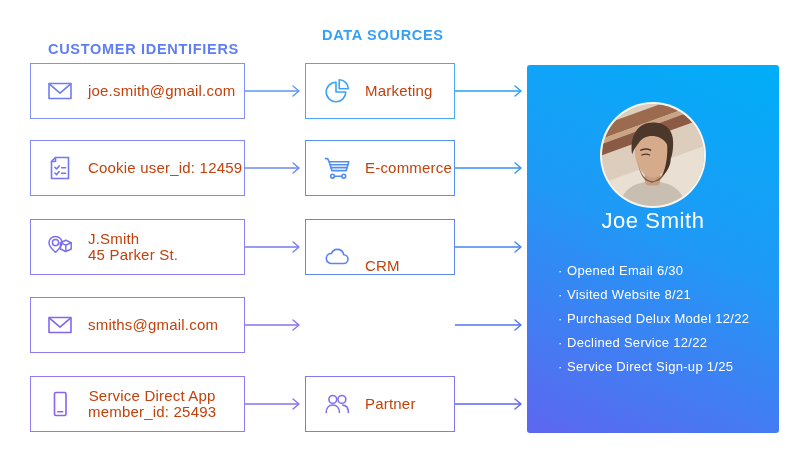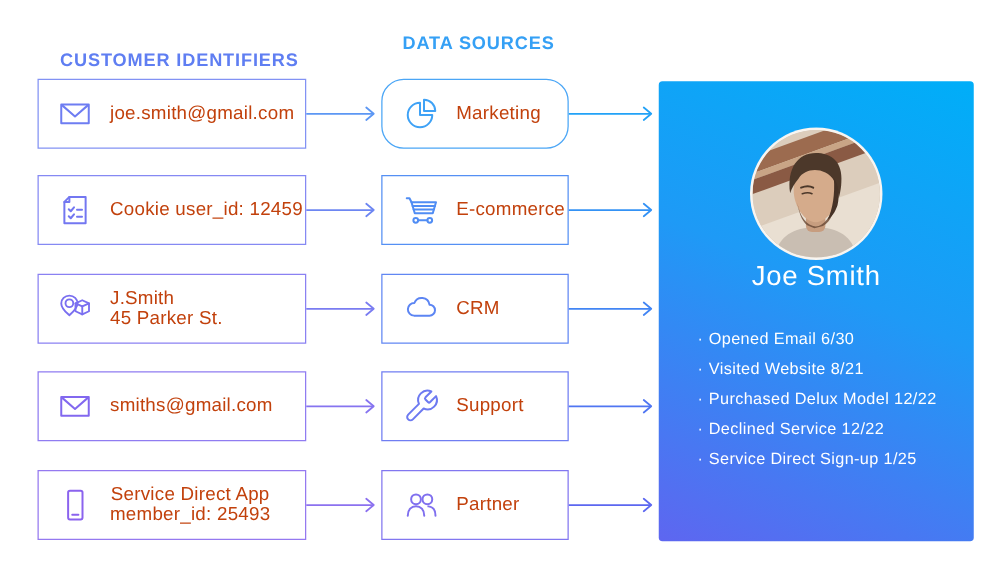--- a/index.html
+++ b/index.html
@@ -63,21 +63,21 @@
       </span>
     </div>
     <span class="arrow arrow1">
       <svg viewBox="0 0 60 56">
           <g fill="none" stroke-width="1.4" stroke-linecap="round" stroke-linejoin="round" stroke="#5c97f4">
         <line x1="0" y1="28" x2="53" y2="28"></line>
             <polyline points="48,23 54,28 48,33"></polyline>
       </g>
         </svg>
     </span>
-    <div class="box box-mid" style="border-color: rgb(75, 166, 246); border-radius: 18px;">
+    <div class="box box-mid" style="border-color: rgb(75, 166, 246);">
       <span class="icon">
         <svg viewBox="0 0 30 30">
             <g fill="none" stroke-width="1.6" stroke-linecap="round" stroke-linejoin="round" stroke="#3fa2f6">
           <path d="M14,6.2 A9.8,9.8 0 1 0 23.8,16 L14,16 Z"></path>
           <path d="M17.2,12.8 L17.2,3.8 A9,9 0 0 1 26.2,12.8 Z"></path>
         </g>
           </svg>
       </span>
       <span class="txt">Marketing</span>
     </div>
@@ -163,21 +163,21 @@
       </span>
     </div>
     <span class="arrow arrow1">
       <svg viewBox="0 0 60 56">
           <g fill="none" stroke-width="1.4" stroke-linecap="round" stroke-linejoin="round" stroke="#7a7cf1">
         <line x1="0" y1="28" x2="53" y2="28"></line>
             <polyline points="48,23 54,28 48,33"></polyline>
       </g>
         </svg>
     </span>
-    <div class="box box-mid" style="border-color: rgb(97, 135, 243);">
+    <div class="box box-mid" style="border-color: rgb(97, 135, 243); align-items: flex-end;">
       <span class="icon">
         <svg viewBox="0 0 30 30">
             <g fill="none" stroke-width="1.6" stroke-linecap="round" stroke-linejoin="round" stroke="#5c85f3">
           <path d="M9.2,20.5 H21.6 A4.4,4.4 0 0 0 21.6,11.7 A6.3,6.3 0 0 0 9.5,10.4 A5.05,5.05 0 0 0 9.2,20.5 Z"></path>
         </g>
           </svg>
       </span>
       <span class="txt">CRM</span>
     </div>
     <span class="arrow arrow2">
@@ -206,30 +206,20 @@
       </span>
     </div>
     <span class="arrow arrow1">
       <svg viewBox="0 0 60 56">
           <g fill="none" stroke-width="1.4" stroke-linecap="round" stroke-linejoin="round" stroke="#8674f0">
         <line x1="0" y1="28" x2="53" y2="28"></line>
             <polyline points="48,23 54,28 48,33"></polyline>
       </g>
         </svg>
     </span>
-    <div class="box box-mid" style="border-color: rgb(112, 126, 242);">
-      <span class="icon">
-        <svg viewBox="0 0 24 24">
-            <g fill="none" stroke-width="1.3" stroke-linecap="round" stroke-linejoin="round" stroke="#6d7af1">
-          <path d="M14.7,6.3 a1,1 0 0 0 0,1.4 l1.6,1.6 a1,1 0 0 0 1.4,0 l3.77,-3.77 a6,6 0 0 1 -7.94,7.94 l-6.91,6.91 a2.12,2.12 0 0 1 -3,-3 l6.91,-6.91 a6,6 0 0 1 7.94,-7.94 l-3.76,3.76 z"></path>
-        </g>
-          </svg>
-      </span>
-      <span class="txt">Support</span>
-    </div>
     <span class="arrow arrow2">
       <svg viewBox="0 0 72 56">
           <g fill="none" stroke-width="1.4" stroke-linecap="round" stroke-linejoin="round" stroke="#5076f2">
         <line x1="0" y1="28" x2="65" y2="28"></line>
             <polyline points="60,23 66,28 60,33"></polyline>
       </g>
         </svg>
     </span>
   </div>
 

